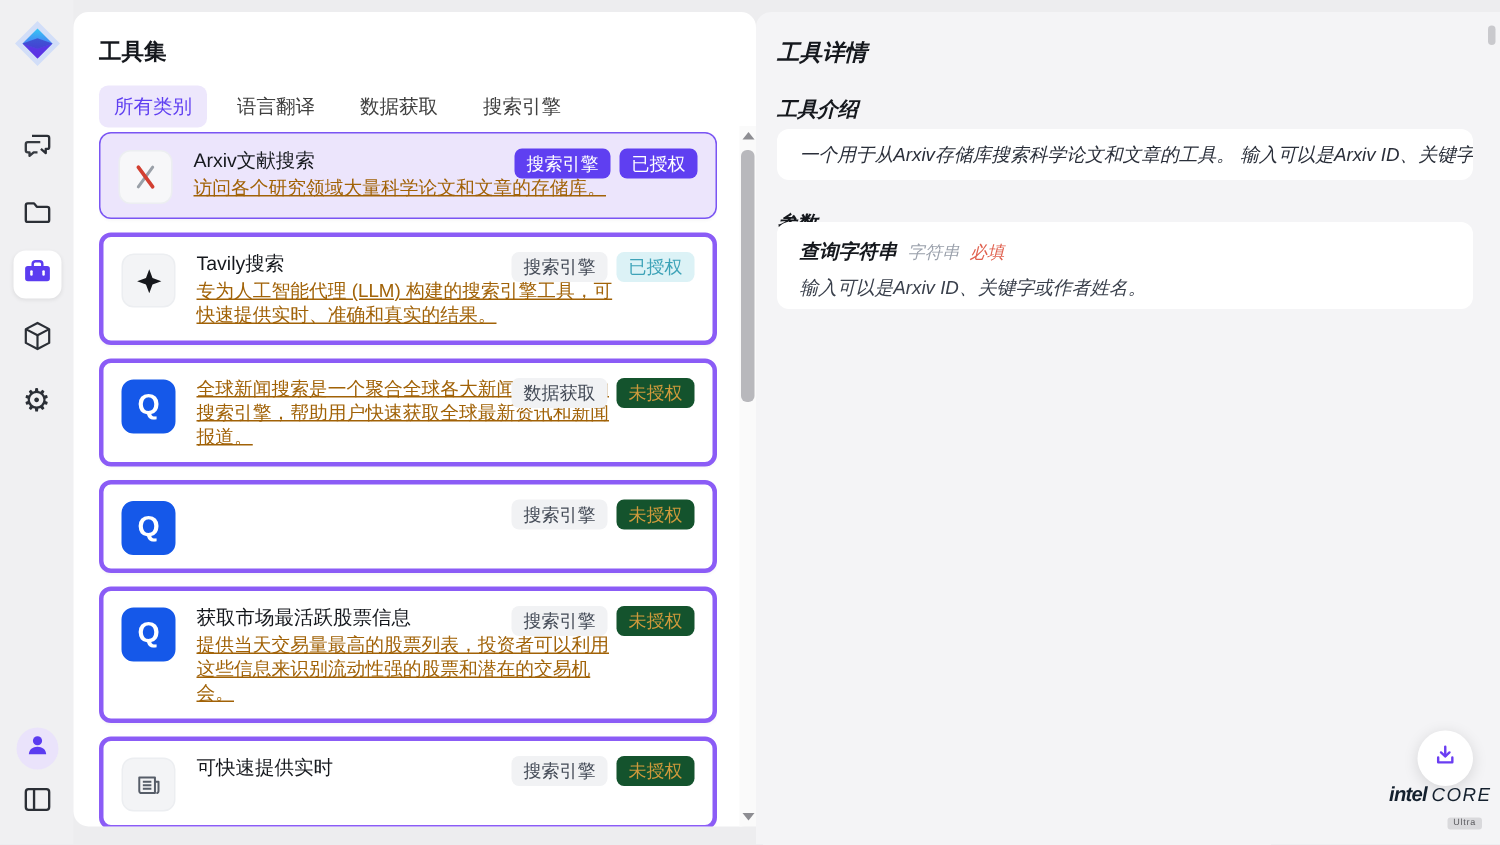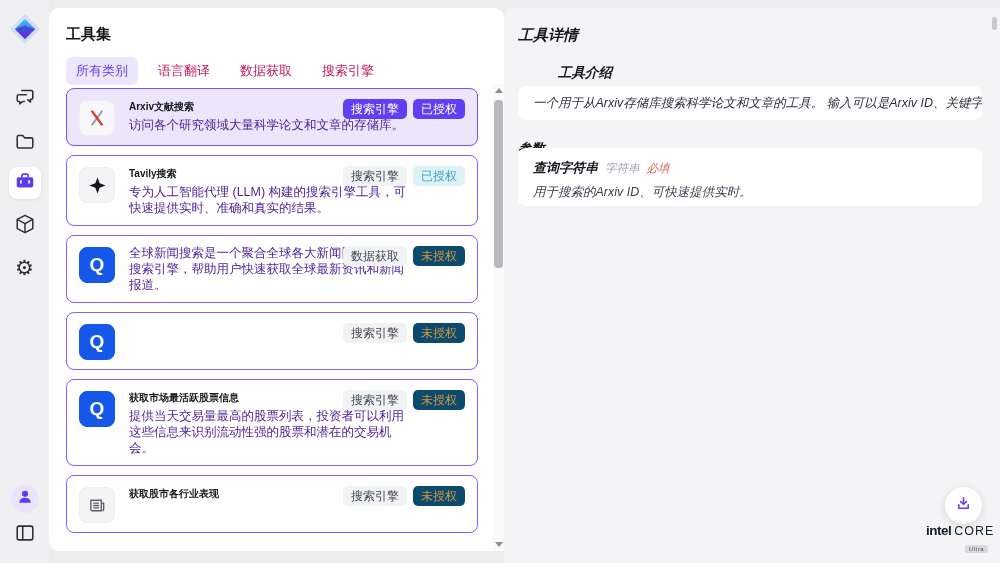--- a/index.html
+++ b/index.html
@@ -37,70 +37,70 @@
   .rail-btn.panelicon { margin-bottom:18px; }
 
   
   .list-panel {
     position:absolute; left:49px; top:8px; width:455px; height:543px;
     background:#fff; border-radius:10px;
   }
   .list-title { position:absolute; left:17px; top:17px; font-size:15px; font-weight:bold; }
   .tabs { position:absolute; left:17px; top:49px; display:flex; align-items:flex-start; gap:10px; }
   .tab {
-    font-size:13px; color:#be185d; padding:5px 10px; border-radius:6px; cursor:pointer; white-space:nowrap;
+    font-size:13px; color:#404040; padding:5px 10px; border-radius:6px; cursor:pointer; white-space:nowrap;
   }
   .tab.active { background:#ede7fc; color:var(--accent,#5f3ff1); }
 
   .tool-list {
     position:absolute; left:17px; top:80px; width:412px; height:463px;
     display:flex; flex-direction:column; gap:9px; overflow:hidden;
   }
   .card {
     position:relative; flex:none; background:#fff;
-    border:1px solid #8b5cf6; border-radius:8px;
+    border:3px solid #8b5cf6; border-radius:8px;
     padding:9px 12px; display:flex; gap:14px;
     box-shadow:0 1px 2px rgba(0,0,0,.03);
   }
   .card.selected { background:#ece5fc; border:1.5px solid #7a55f3; }
   .tool-icon {
     flex:none; width:36px; height:36px; border-radius:8px; margin-top:2px;
     display:flex; align-items:center; justify-content:center;
     font-weight:bold; background:#f3f4f6; border:1px solid #eceef1;
   }
   .tool-icon.arxiv { background:#f7f7f9; }
   .tool-icon.q-blue { background:#1558e9; border-color:#1558e9; color:#fff; font-size:19px; }
   .tool-body { min-width:0; }
-  .tool-name { font-size:10px; font-weight:bold; line-height:17px; margin-bottom:2px; }
-  .tool-desc { font-size:12.5px; line-height:16px; color:#4c1d95; max-width:280px; }
+  .tool-name { font-size:13px; font-weight:normal; line-height:17px; margin-bottom:2px; }
+  .tool-desc { font-size:12.5px; line-height:16px; color:#a16207; max-width:280px;text-decoration:underline; }
   .badges { position:absolute; top:10px; right:12px; display:flex; gap:6px; }
   .badge { font-size:12px; line-height:1; padding:4px 8px; border-radius:5px; white-space:nowrap; }
   .badge.cat { background:#f1f2f4; color:#434a56; }
   .badge.auth { background:#dcf2f6; color:#3ea3b8;text-align:center; }
-  .badge.unauth { background:#0c4a6e; color:#cf9a3c; }
+  .badge.unauth { background:#14532d; color:#cf9a3c; }
   .card.selected .badge { background:var(--accent,#5f3ff1); color:#fff; }
 
   
   .scrollbar {
     position:absolute; right:0px; top:76px; width:11px; height:467px;
     background:#fafafa; display:flex; flex-direction:column; align-items:center;
   }
   .sb-up, .sb-down { width:0; height:0; border-left:4px solid transparent; border-right:4px solid transparent; margin:4px 0; }
   .sb-up { border-bottom:5px solid #8d8d92; }
   .sb-down { border-top:5px solid #8d8d92; margin-top:auto; }
   .sb-thumb { width:9px; height:168px; border-radius:4px; background:#b8b8bc; margin-top:3px; }
 
   
   .details {
     position:absolute; left:504px; top:8px; width:496px; height:555px;
     background:#f4f4f6; border-radius:10px 0 0 0;font-style:italic;
   }
   .details-title { position:absolute; left:14px; top:18px; font-size:15px; font-weight:bold; }
   .section-h { position:absolute; left:14px; font-size:13.5px; font-weight:bold; }
-  .h-intro { top:56px;margin-left:40px; }
+  .h-intro { top:56px; }
   .h-params { top:132px; }
   .intro-box {
     position:absolute; left:14px; top:78px; width:464px; height:34px;
     background:#fff; border-radius:8px; display:flex; align-items:center; padding:0 15px;
     font-size:12.5px; color:#2a2f3a; white-space:nowrap; overflow:hidden;
   }
   .param-box {
     position:absolute; left:14px; top:140px; width:464px; height:58px;
     background:#fff; border-radius:8px; padding:11px 15px;
   }
@@ -113,21 +113,21 @@
   
   .page-sb { position:absolute; right:3px; top:9px; width:5px; height:13px; border-radius:3px; background:#c9c9cd; }
 
   
   .fab {
     position:absolute; left:945px; top:487px; width:37px; height:37px; border-radius:50%;
     background:#fff; box-shadow:0 2px 10px rgba(0,0,0,.13);
     display:flex; align-items:center; justify-content:center;
   }
   .brand { position:absolute; left:926px; top:522px; width:62px; text-align:right; line-height:1; }
-  .brand-row { white-space:nowrap; color:#14202e; }
+  .brand-row { white-space:nowrap; color:#14202e;font-style:italic; }
   .brand-intel { font-size:13.5px; font-weight:bold; letter-spacing:-0.5px; }
   .brand-core { font-size:12.5px; letter-spacing:1px; margin-left:3px; }
   .brand-badge {
     display:inline-block; margin-top:3px; padding:1px 4px; border-radius:2px;
     background:#d9d9dc; color:#5a5a5e; font-size:6px; letter-spacing:.5px;
   }
 </style>
 </head>
 <body>
 
@@ -277,21 +277,21 @@
       </article>
       <article class="card">
         <div class="tool-icon news">
           <svg viewBox="0 0 20 20" width="19" height="19" fill="none" stroke="#565d68" stroke-width="1.4" stroke-linejoin="round">
             <path d="M3 4.5 h11 v11 H4.5 A1.5 1.5 0 0 1 3 14 Z"></path>
             <path d="M14 7.5 h2.5 v6.5 a1.5 1.5 0 0 1 -1.5 1.5"></path>
             <path d="M5.5 7.5 h6 M5.5 10 h6 M5.5 12.5 h6"></path>
           </svg>
         </div>
         <div class="tool-body">
-          <div class="tool-name">获取股市各行业表现</div>
+          <div class="tool-name">可快速提供实时</div>
         </div>
         <div class="badges">
           <span class="badge cat">搜索引擎</span>
           <span class="badge unauth">未授权</span>
         </div>
       </article>
     </div>
   <div class="scrollbar">
     <div class="sb-up"></div>
     <div class="sb-thumb"></div>
@@ -305,21 +305,21 @@
   <div class="intro-box">
     <span>一个用于从Arxiv存储库搜索科学论文和文章的工具。 输入可以是Arxiv ID、关键字或作者姓名。</span>
   </div>
   <h3 class="section-h h-params">参数</h3>
   <div class="param-box">
     <div class="param-line1">
       <span class="param-name">查询字符串</span>
       <span class="param-type">字符串</span>
       <span class="param-req">必填</span>
     </div>
-    <div class="param-desc">用于搜索的Arxiv ID、可快速提供实时。</div>
+    <div class="param-desc">输入可以是Arxiv ID、关键字或作者姓名。</div>
   </div>
   <div class="page-sb"></div>
 </section>
 
 <div class="fab">
   <span>
     <svg viewBox="0 0 18 18" width="17" height="17" fill="none" stroke="#6a3df2" stroke-width="1.7" stroke-linecap="round" stroke-linejoin="round">
       <path d="M9 3 v6.5"></path>
       <path d="M6 7 l3 2.8 3-2.8"></path>
       <path d="M4 10.5 v3.5 h10 v-3.5"></path>

